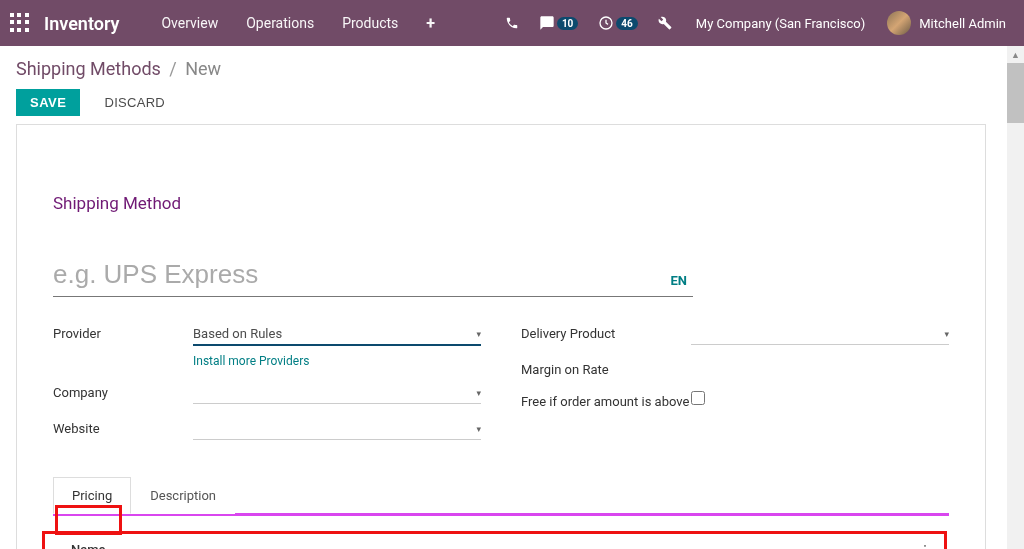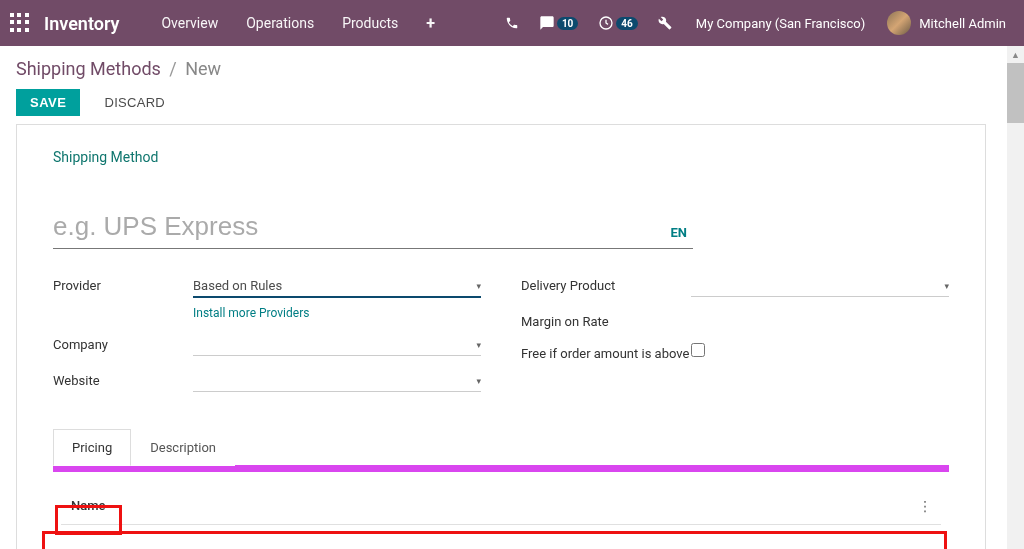--- a/index.html
+++ b/index.html
@@ -27,41 +27,41 @@
     .breadcrumb .current { color: #888; }
     .actions { display: flex; align-items: center; gap: 10px; }
     .btn { padding: 6px 14px; font-size: 13px; cursor: pointer; border: none; }
     .btn-primary { background: #00a09d; color: #fff; font-weight: bold; letter-spacing: 0.5px; }
     .btn-link { background: none; color: #4c4c4c; font-weight: 500; letter-spacing: 0.3px; }
     
     
     .form-wrap { padding: 0 16px; position: relative; }
     .sheet { border: 1px solid #ddd; background: #fff; padding: 24px 36px; max-width: 970px; }
     
-    .label-top { font-size: 14px; color: #0f766e; margin-bottom: 2px; }
+    .label-top { font-size: 17px; color: #701a75; margin-bottom: 2px; margin-top: 44px; }
     .title-row { display: flex; align-items: flex-end; border-bottom: 1px solid #777; max-width: 640px; }
     .title-input { flex: 1; border: none; outline: none; font-size: 26px; color: #aaa; padding: 4px 0 6px; background: transparent; margin-top: 40px; }
     .title-input::placeholder { color: #aaa; }
     .lang-badge { color: #017e84; font-weight: bold; font-size: 13px; padding: 0 6px 8px; cursor: pointer; }
     
     .form-cols { display: flex; gap: 40px; margin-top: 26px; }
     .col { flex: 1; }
     .field-row { display: flex; align-items: flex-start; margin-bottom: 14px; }
     .field-row .flabel { width: 140px; flex-shrink: 0; font-size: 13px; color: #333; padding-top: 3px; }
     .field-row .fvalue { flex: 1; }
     .select-line { border-bottom: 2px solid #0c4a6e; padding: 3px 0; display: flex; justify-content: space-between; align-items: center; font-size: 13px; cursor: pointer; min-height: 22px; }
     .select-line.empty { border-bottom: 1px solid #ccc; }
     .caret { font-size: 9px; color: #666; }
     .link-small { color: #017e84; font-size: 12px; cursor: pointer; display: inline-block; margin-top: 8px; }
     .input-line { border: none; border-bottom: 1px solid #ccc; outline: none; width: 150px; font-size: 13px; padding: 3px 0; text-align: left; }
     .pct { margin-left: 6px; font-size: 13px; }
     .checkbox { width: 14px; height: 14px; }
     
     
-    .tabs-row { display: flex; margin-top: 22px; border-bottom: 7px solid #d946ef; }
+    .tabs-row { display: flex; margin-top: 22px; border-bottom: 3px solid #d946ef; }
     .tab { padding: 10px 18px; cursor: pointer; font-size: 13px; color: #555; border: 1px solid transparent; position: relative; top: 1px; background: #fff; }
     .tab.active { border: 1px solid #ddd; border-bottom: 1px solid #fff; background: #fff; color: #333; }
     
     
     .table-area { padding: 26px 8px 10px; }
     .thead { display: flex; justify-content: space-between; padding: 0 10px 10px; border-bottom: 1px solid #e0e0e0; gap: 19px; }
     .thead .th { font-size: 13px; color: #333; font-weight: 500; }
     .kebab { color: #666; font-size: 14px; cursor: pointer; letter-spacing: -1px; }
     .add-line-row { padding: 12px 10px; background: #f9f9f9; border-bottom: 1px solid #eee; }
     .add-line { color: #017e84; font-size: 13px; cursor: pointer; }

